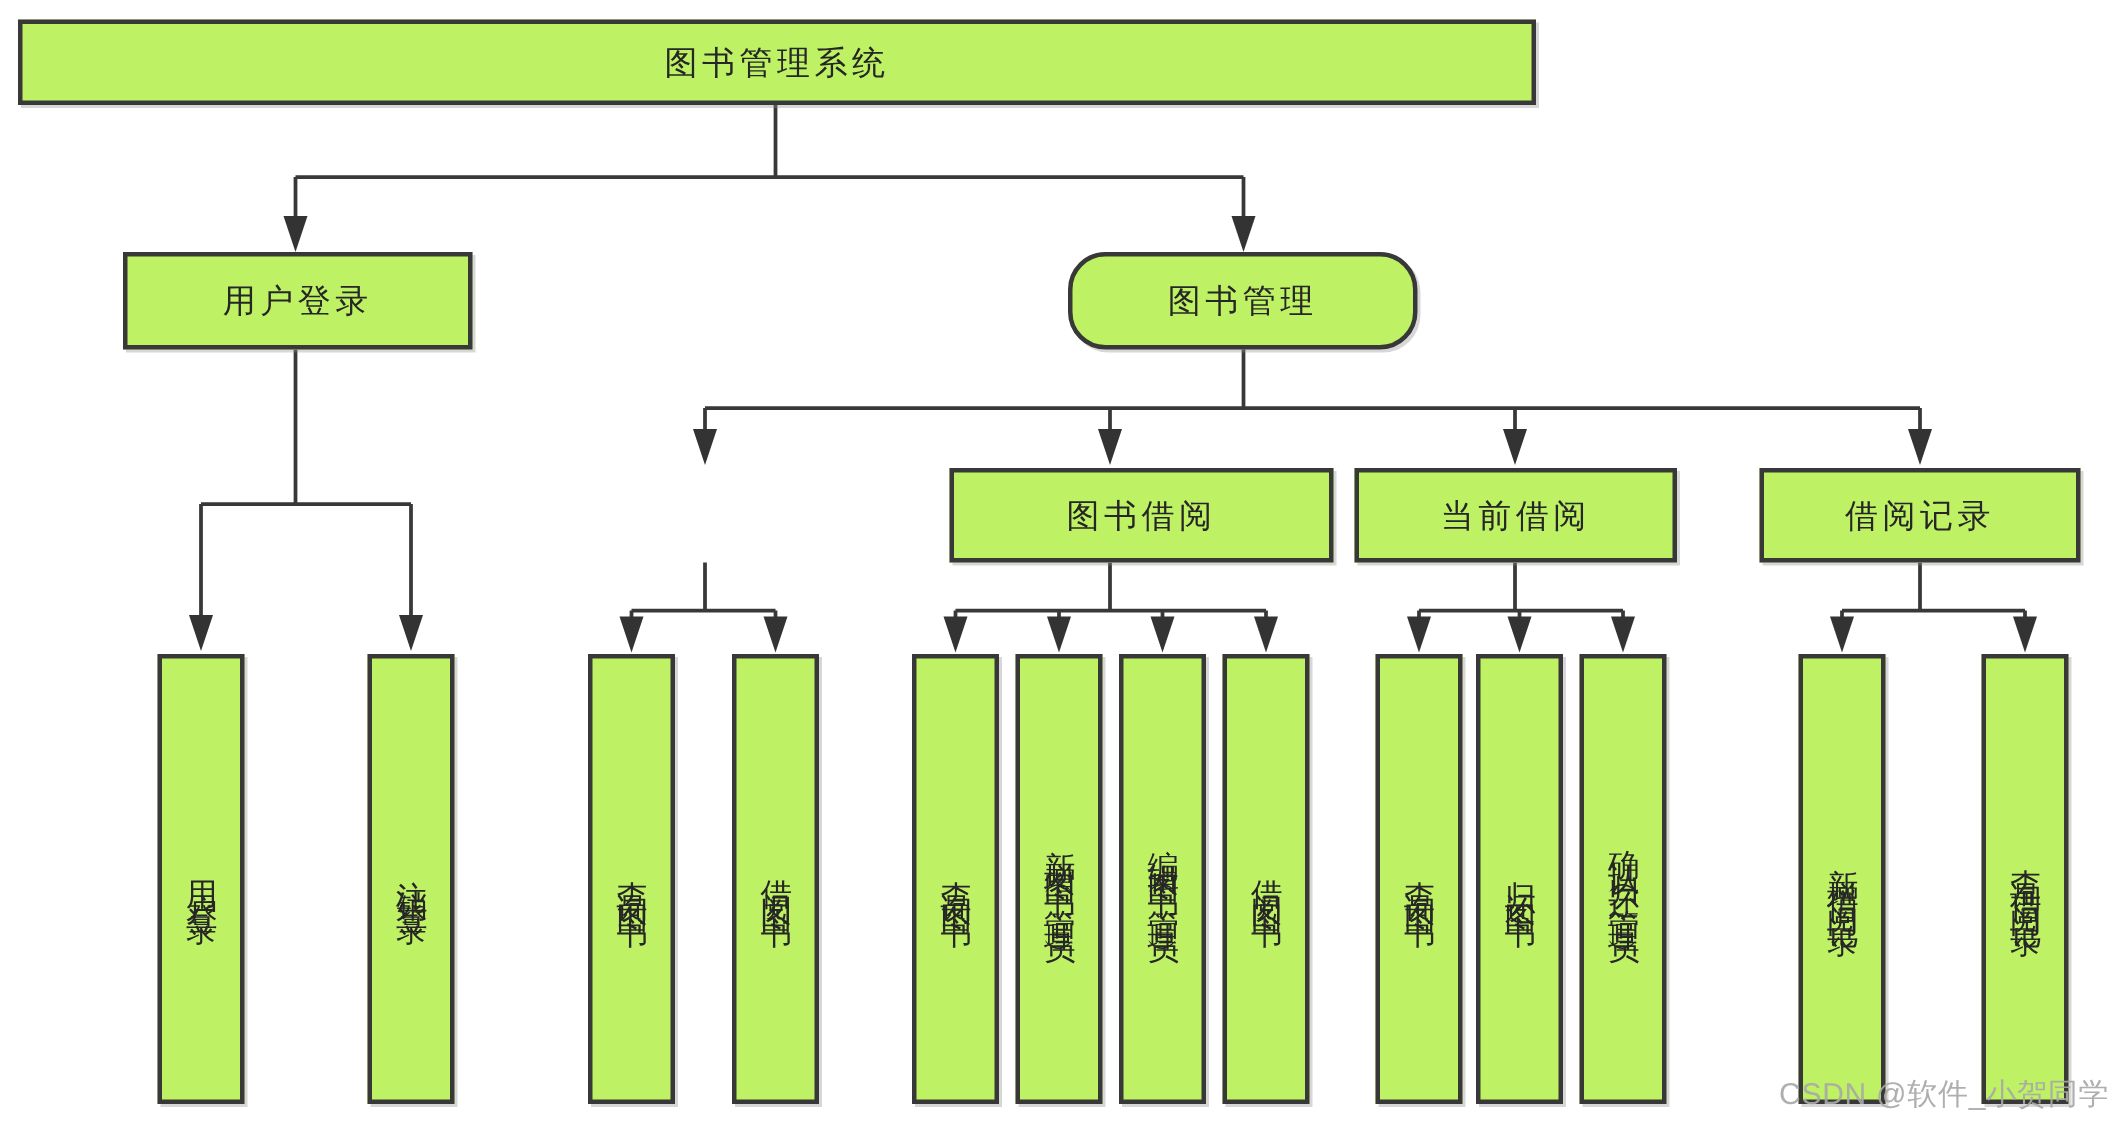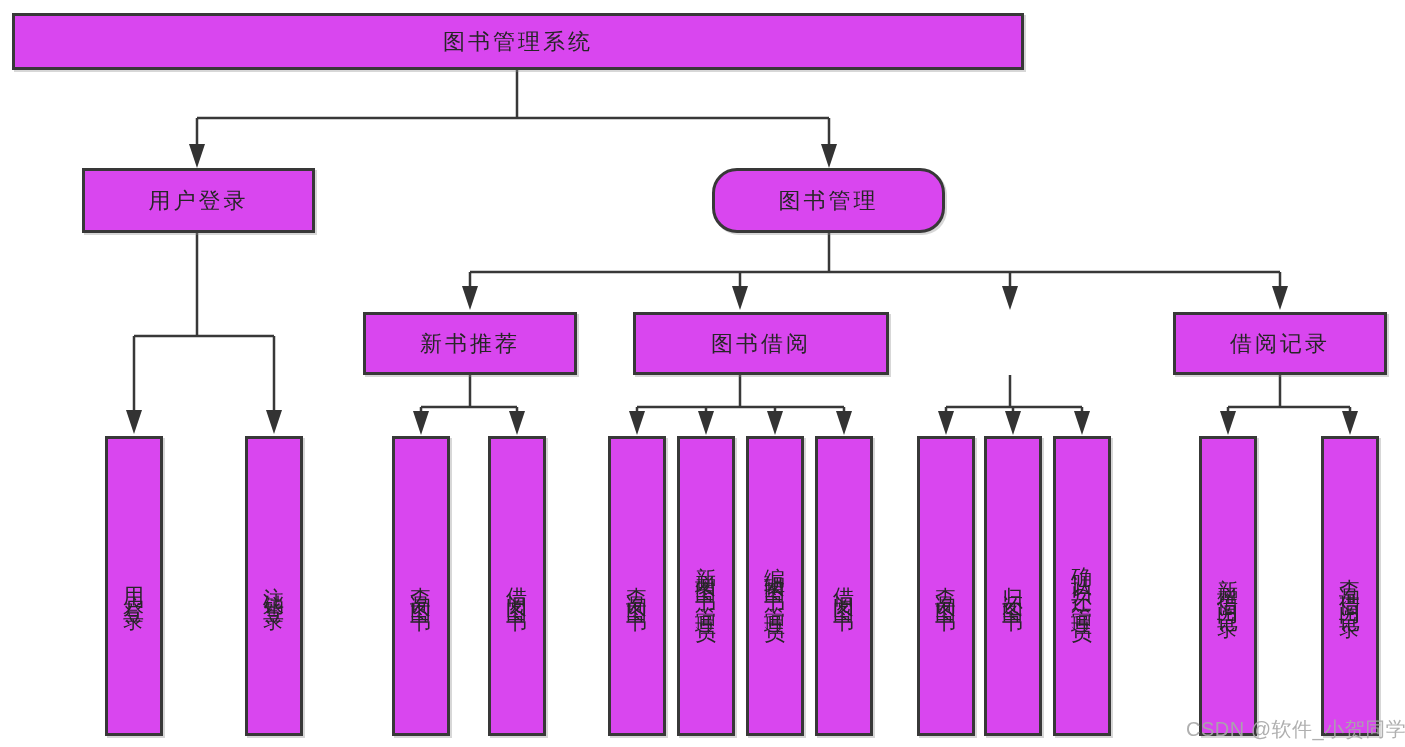--- a/index.html
+++ b/index.html
@@ -7,21 +7,21 @@
     position:relative;
     width:1405px;height:747px;
     background:#ffffff;
     overflow:hidden;
     font-family:"Liberation Sans","DejaVu Sans",sans-serif;
   }
   #connectors{position:absolute;left:0;top:0;z-index:0;}
   .box{
     position:absolute;
     box-sizing:border-box;
-    background:#d946ef;
+    background:#bef264;
     border:3px solid #383838;
     display:flex;align-items:center;justify-content:center;
     z-index:1;
     box-shadow:2px 2px 0 rgba(140,140,140,0.35);
   }
   .hlabel{
     font-size:22px;
     letter-spacing:3px;
     color:#262626;
     white-space:nowrap;
@@ -99,25 +99,25 @@
     <span class="hlabel">图书管理系统</span>
   </div>
 
   <div class="box n-login">
     <span class="hlabel">用户登录</span>
   </div>
   <div class="box n-mgmt">
     <span class="hlabel">图书管理</span>
   </div>
 
-  <div class="box l3 n-newbook">
-    <span class="hlabel">新书推荐</span>
-  </div>
   <div class="box l3 n-borrow">
     <span class="hlabel">图书借阅</span>
+  </div>
+  <div class="box l3 n-current">
+    <span class="hlabel">当前借阅</span>
   </div>
   <div class="box l3 n-record">
     <span class="hlabel">借阅记录</span>
   </div>
 
   <div class="box leaf x1">
     <span class="vlabel">用户登录</span>
   </div>
   <div class="box leaf x2">
     <span class="vlabel">注销登录</span>

